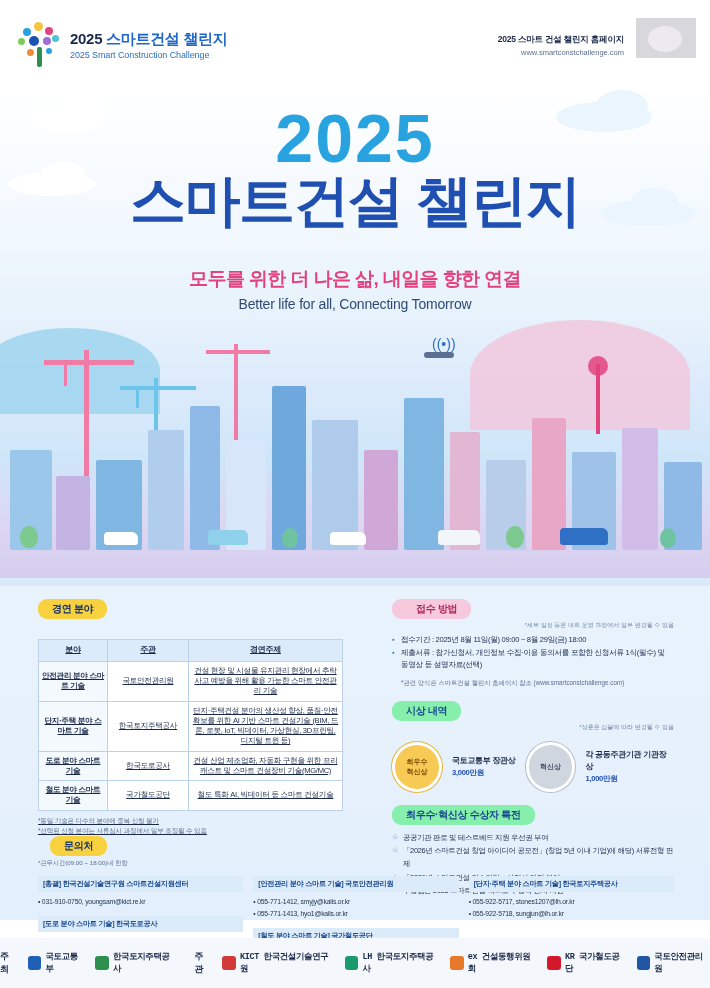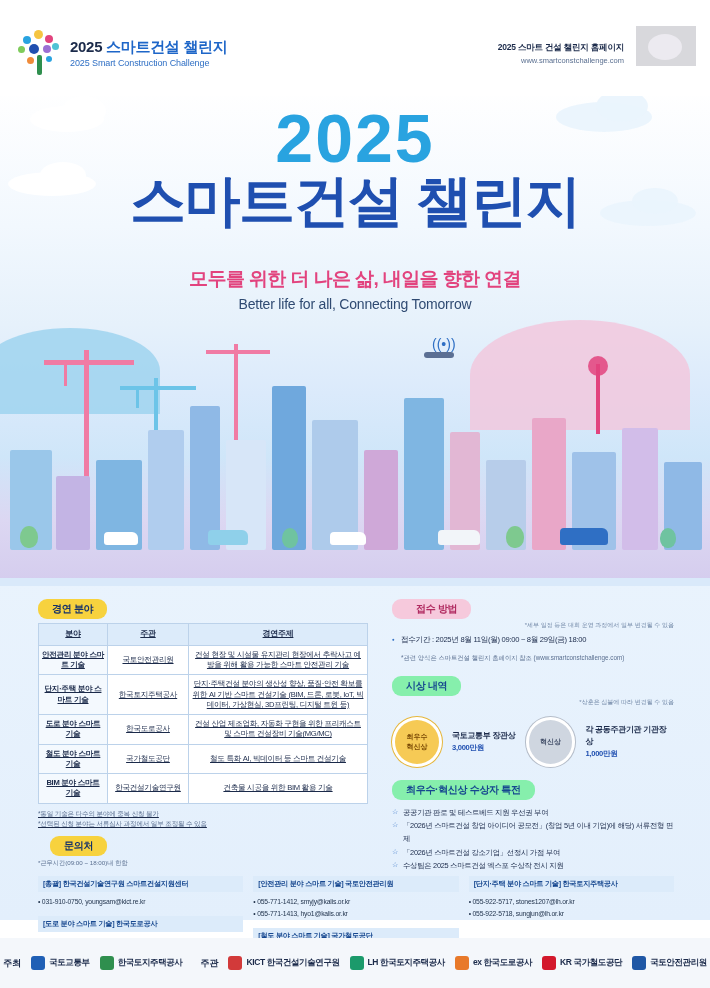--- a/index.html
+++ b/index.html
@@ -7,21 +7,21 @@
     width:710px;height:988px;
     font-family:"Liberation Sans", sans-serif;
     background:#ffffff;
     overflow:hidden;
     position:relative;
     color:#1b2a4a;
   }
   .poster{position:relative;width:710px;height:988px;overflow:hidden;background:#ffffff;}
 
   
-  .header{position:absolute;left:0;top:8px;width:710px;height:88px;background:#ffffff;z-index:20;}
+  .header{position:absolute;left:0;top:0;width:710px;height:88px;background:#ffffff;z-index:20;}
   .logo-wrap{position:absolute;left:18px;top:22px;display:flex;align-items:center;gap:8px;}
   .logo-mark{width:44px;height:46px;position:relative;}
   .logo-mark .dot{position:absolute;border-radius:50%;}
   .logo-title{font-size:15px;font-weight:bold;color:#1b2a4a;letter-spacing:-.3px;line-height:1.15;}
   .logo-title .blue{color:#1e66c8;}
   .logo-sub{font-size:9px;color:#2f6fc4;letter-spacing:-.1px;margin-top:2px;}
   .hp{position:absolute;right:86px;top:34px;text-align:right;}
   .hp-t{font-size:8.5px;font-weight:bold;color:#1b2a4a;letter-spacing:-.2px;}
   .hp-u{font-size:7.5px;color:#5a6f90;margin-top:2px;}
   .hp-badge{position:absolute;right:14px;top:18px;width:60px;height:40px;background:#d8d8dc;}
@@ -61,21 +61,21 @@
          background:linear-gradient(180deg,#e9f3fd 0%,#e3effc 100%);}
   .panel:before{content:"";position:absolute;left:0;top:0;width:710px;height:8px;background:#d9e9fa;}
 
   .tag{display:inline-block;background:#f7d23e;color:#13306b;font-weight:bold;
        font-size:10px;padding:3px 14px;border-radius:9px;letter-spacing:-.3px;}
   .tag.pink{background:#f6c9dc;color:#b02a60;padding-left:24px;}
   .tag.blue{background:#86efac;color:#16478f;}
 
   
   .block-left{position:absolute;left:38px;top:598px;width:330px;text-decoration:underline;}
-  table.ct{border-collapse:collapse;width:330px;margin-top:4px;background:#fff;}
+  table.ct{border-collapse:collapse;width:305px;margin-top:20px;background:#fff;}
   table.ct th,table.ct td{border:1px solid #bcd2ea;font-size:7.6px;text-align:center;
         padding:4px 3px;line-height:1.35;color:#1b2a4a;letter-spacing:-.3px;}
   table.ct th{background:#dcebfa;font-weight:bold;font-size:8px;padding:5px 3px;}
   table.ct td.f{font-weight:bold;background:#f4f9fe;width:62px;}
   table.ct td.o{width:74px;}
   .note{font-size:6.6px;color:#5a6f90;margin-top:5px;line-height:1.5;letter-spacing:-.2px;}
 
   
   .block-right{position:absolute;left:392px;top:598px;width:282px;}
   .r-note{font-size:6px;color:#7389a8;text-align:right;margin-top:2px;}
@@ -100,21 +100,21 @@
   .contact{position:absolute;left:38px;top:836px;width:636px;}
   .cgrid{display:flex;gap:10px;margin-top:8px;}
   .ccol{flex:1;}
   .ctitle{font-size:7.2px;font-weight:bold;color:#16478f;background:#dcebfa;
           padding:3px 5px;letter-spacing:-.3px;margin-bottom:4px;}
   .ccol p{margin:0;font-size:6.8px;line-height:1.75;color:#24364f;letter-spacing:-.2px;}
   .cnote{font-size:6.2px;color:#5a6f90;margin-top:3px;}
 
   
   .footer{position:absolute;left:0;top:938px;width:710px;height:50px;background:#f4f7fb;
-          display:flex;align-items:center;justify-content:center;gap:10px;}
+          display:flex;align-items:center;justify-content:center;gap:10px;font-family:Liberation Mono, monospace;}
   .flabel{font-size:9px;font-weight:bold;color:#1b2a4a;}
   .forg{display:flex;align-items:center;gap:4px;font-size:8.5px;font-weight:bold;color:#1b2a4a;letter-spacing:-.4px;}
   .fmark{width:14px;height:14px;border-radius:3px;background:#1f5fb5;}
   .fmark.g{background:#2f8f4e;}
   .fmark.r{background:#d23a3a;}
   .fmark.o{background:#e8792a;}
   .fmark.lh{background:#1b9a6b;}
   .fmark.kt{background:#d3182c;}
   .fmark.kr{background:#1f57a5;}
 </style>
@@ -264,39 +264,34 @@
 스마트 기술</td>
           <td class="o">한국도로공사</td>
           <td>건설 산업 제조업화, 자동화 구현을 위한 프리캐스트 및 스마트 건설장비 기술(MG/MC)</td>
         </tr>
         <tr>
           <td class="f">철도 분야
 스마트 기술</td>
           <td class="o">국가철도공단</td>
           <td>철도 특화 AI, 빅데이터 등 스마트 건설기술</td>
         </tr>
-        <tr>
-          <td class="f">BIM 분야
-스마트 기술</td>
-          <td class="o">한국건설기술연구원</td>
-          <td>건축물 시공을 위한 BIM 활용 기술</td>
-        </tr>
       </tbody>
     </table>
     <div class="note">*동일 기술은 다수의 분야에 중복 신청 불가</div>
     <div class="note" style="margin-top:1px;">*선택된 신청 분야는 서류심사 과정에서 일부 조정될 수 있음</div>
   </div>
 
   <div class="block-right">
 
     <div>
       <span class="tag pink">접수 방법</span>
       <div class="r-note">*세부 일정 등은 대회 운영 과정에서 일부 변경될 수 있음</div>
       <ul class="bullets" style="margin:4px 0 0 0;padding:0;">
         <li>접수기간 : 2025년 8월 11일(월) 09:00 ~ 8월 29일(금) 18:00</li>
+        <li>제출서류 : 참가신청서, 개인정보 수집·이용 동의서를 포함한 신청서류 1식(필수) 및 동영상 등 설명자료(선택)</li>
       </ul>
       <div class="bullets">
           <div class="small">*관련 양식은 스마트건설 챌린지 홈페이지 참조 (www.smartconstchallenge.com)</div>
         </div>
     </div>
 
     <div style="margin-top:12px;">
       <span class="tag blue">시상 내역</span>
       <div class="r-note">*상훈은 심불에 따라 변경될 수 있음</div>
       <div class="prizes">
@@ -375,21 +370,21 @@
     <span class="forg">
       <span class="fmark r"></span>
       <span>KICT 한국건설기술연구원</span>
     </span>
     <span class="forg">
       <span class="fmark lh"></span>
       <span>LH 한국토지주택공사</span>
     </span>
     <span class="forg">
       <span class="fmark o"></span>
-      <span>ex 한국도로공사</span>
+      <span>ex 건설동행위원회</span>
     </span>
     <span class="forg">
       <span class="fmark kt"></span>
       <span>KR 국가철도공단</span>
     </span>
     <span class="forg">
       <span class="fmark kr"></span>
       <span>국토안전관리원</span>
     </span>
   </div>

